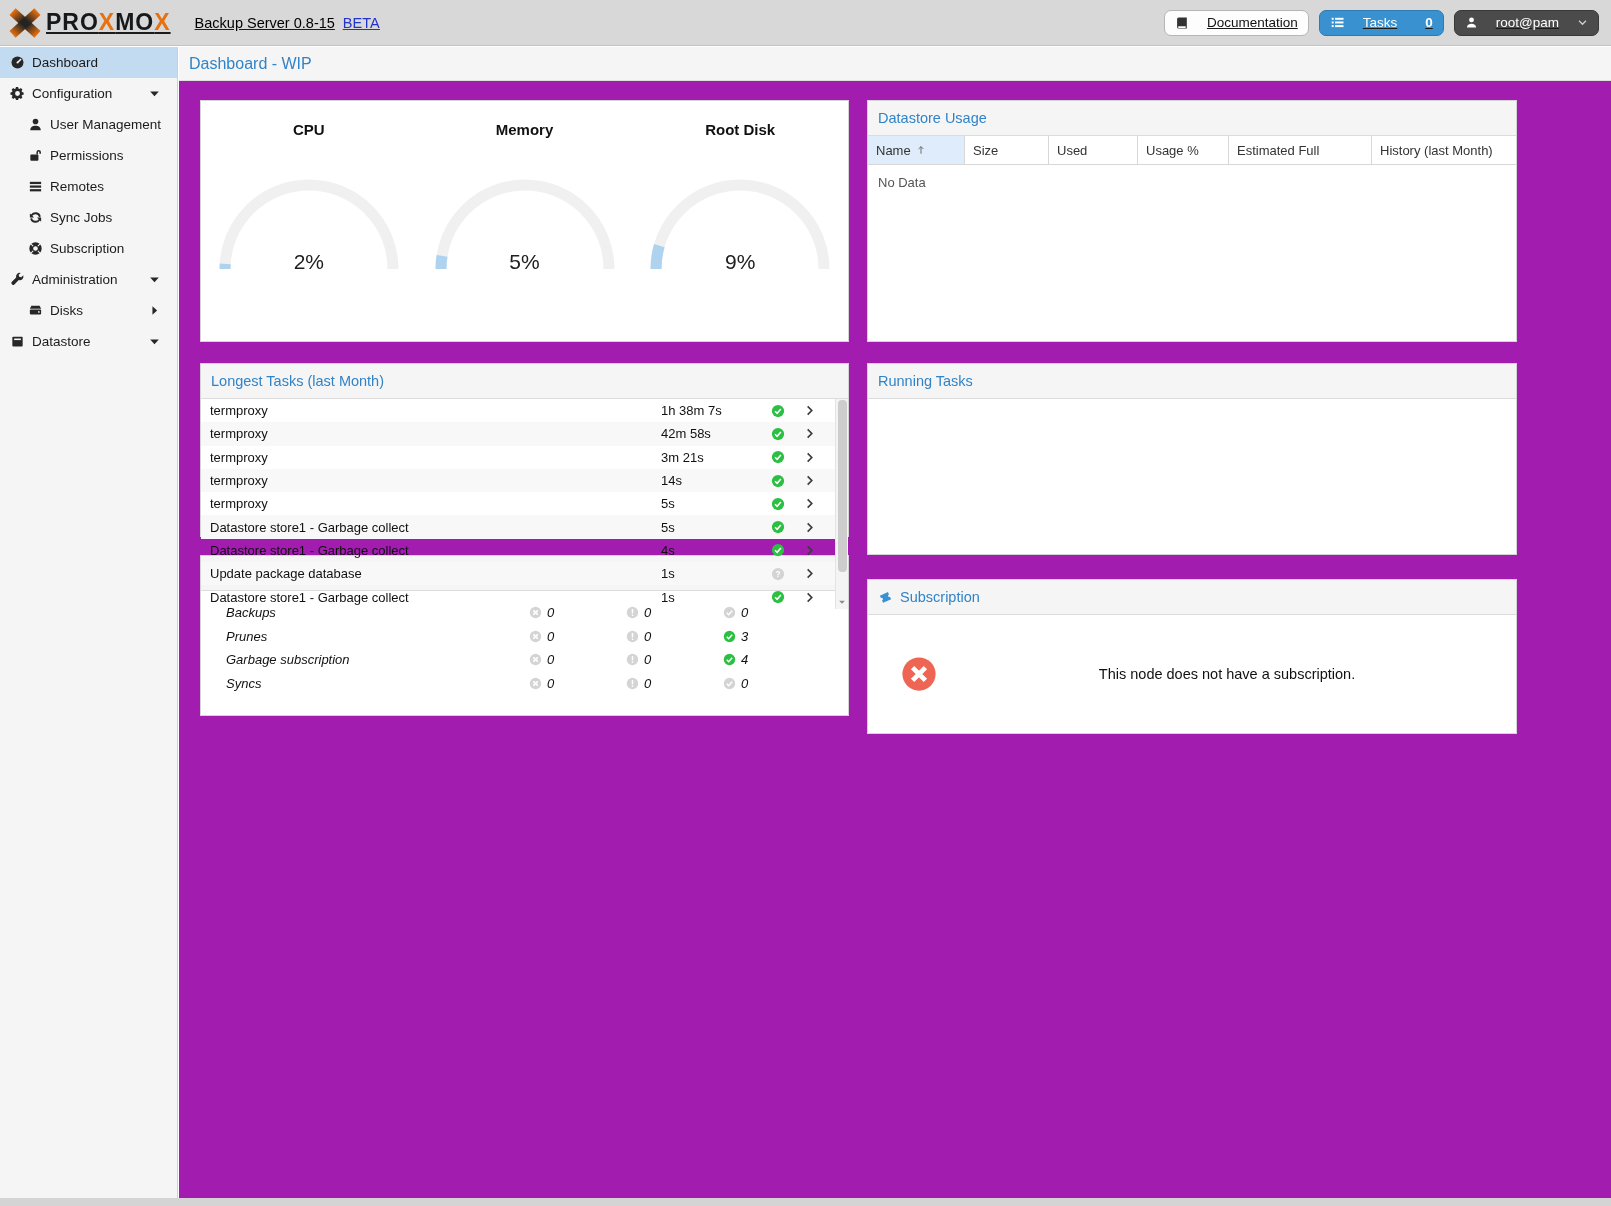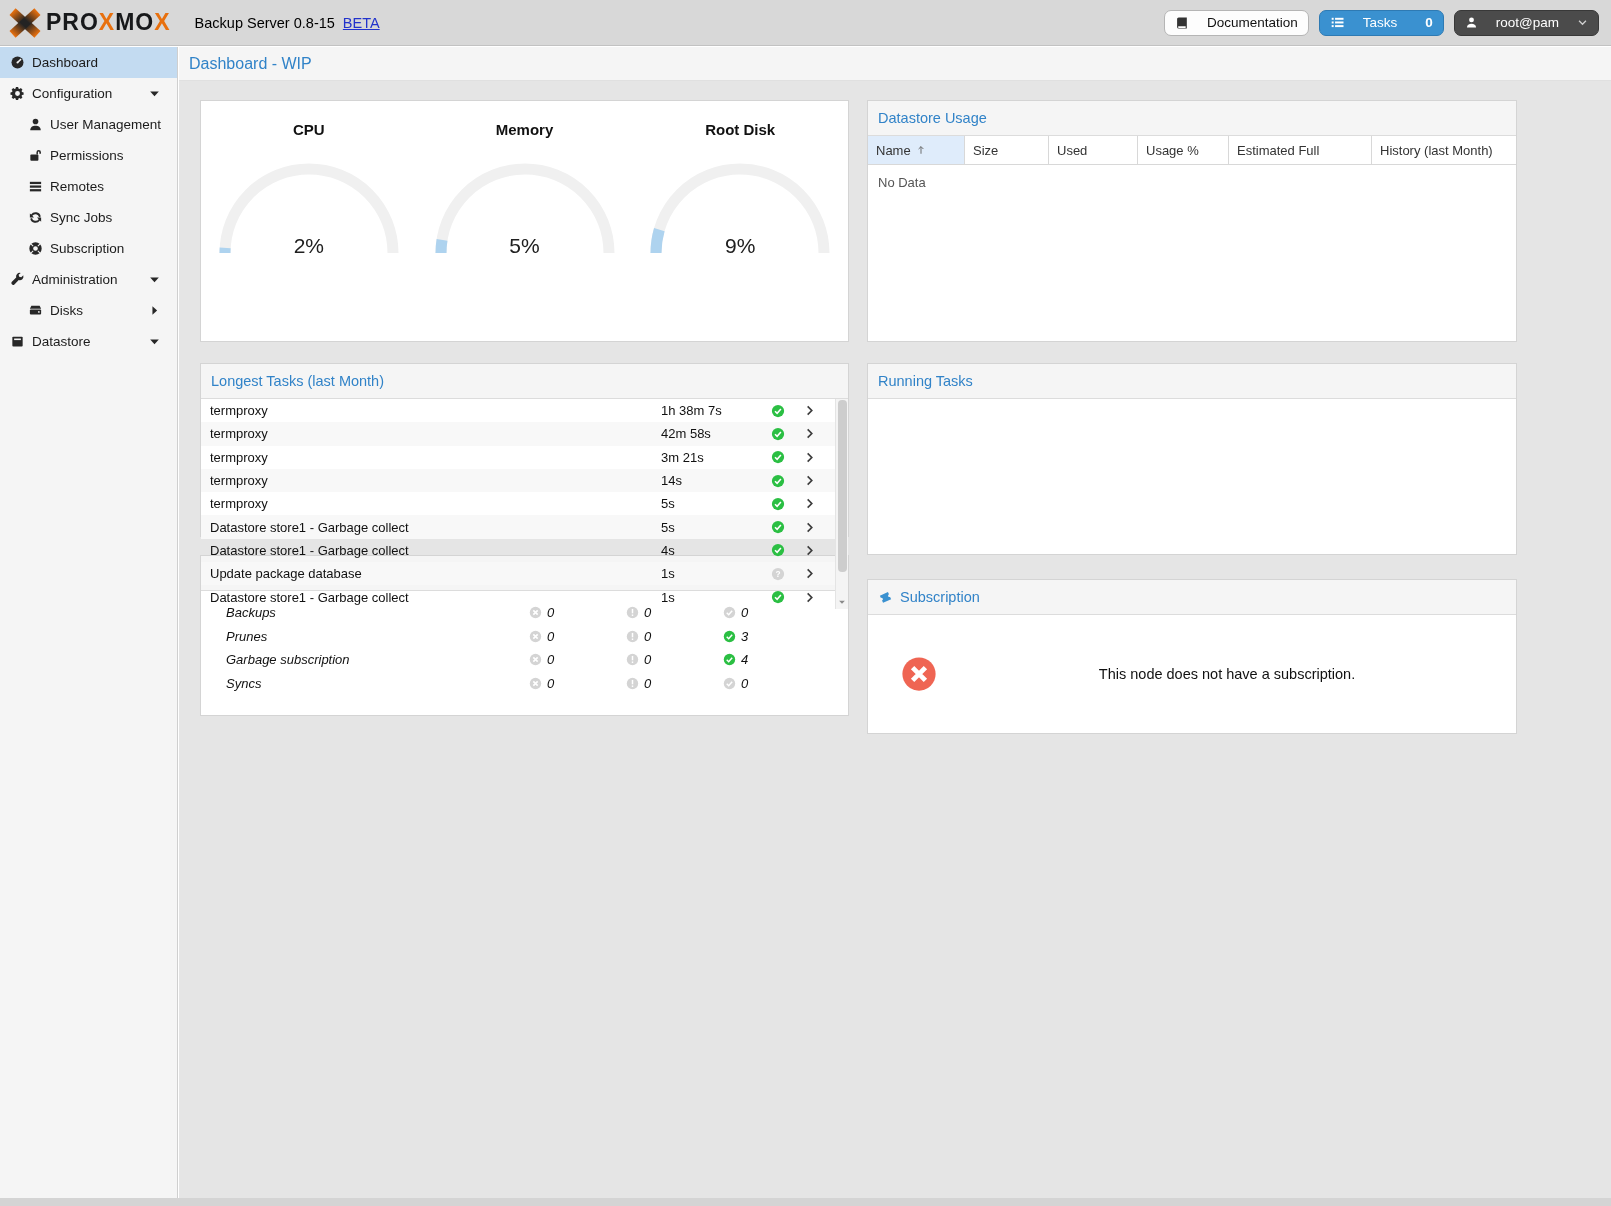--- a/index.html
+++ b/index.html
@@ -1,21 +1,21 @@
 <!DOCTYPE html>
 <html><head>
 <meta charset="utf-8">
 <style>
   * { margin:0; padding:0; box-sizing:border-box; }
   html,body { width:1611px; height:1206px; overflow:hidden;
     font-family:"Liberation Sans", sans-serif; font-size:13px; color:#1b1b1b; background:#fff; }
 
   
   .topbar { position:absolute; left:0; top:0; width:1611px; height:46px;
-    background:#d8d8d8; border-bottom:1px solid #c2c2c2; display:flex; align-items:center; }
+    background:#d8d8d8; border-bottom:1px solid #c2c2c2; display:flex; align-items:center;text-decoration:underline; }
   .brand { display:flex; align-items:center; margin-left:8px; }
   .brand-mark { width:34px; height:30px; margin-right:4px; }
   .brand-text { font-size:23px; font-weight:900; letter-spacing:1px; color:#17181a; }
   .brand-text .bx { color:#e8700e; }
   .brand-sub { margin-left:24px; font-size:14.5px; color:#000; }
   .beta-link { margin-left:8px; font-size:14.5px; color:#2233cc; text-decoration:underline; }
   .topbar-right { margin-left:auto; display:flex; align-items:center; gap:10px; margin-right:12px; }
   .tb-btn { height:26px; display:flex; align-items:center; gap:18px; padding:0 10px;
     border-radius:7px; font-size:13.5px; cursor:pointer; }
   .btn-doc { background:#fdfdfd; border:1px solid #b5b5b5; color:#111; }
@@ -27,42 +27,42 @@
   .sidebar { position:absolute; left:0; top:47px; bottom:8px; width:178px;
     background:#f5f5f5; border-right:1px solid #cfcfcf; }
   .side-item { height:31px; display:flex; align-items:center; padding:0 8px 0 10px;
     font-size:13.5px; cursor:pointer; color:#1b1b1b; }
   .side-item .ico { width:15px; height:15px; margin-right:7px; color:#272727; flex:none; }
   .side-item.lvl1 { padding-left:28px; }
   .side-item.selected { background:#c3dbf1; }
   .caret { width:11px; height:11px; margin-left:auto; color:#9b9b9b; flex:none; }
 
   
-  .main { position:absolute; left:179px; top:47px; right:0; bottom:8px; background:#e5e5e5; }
+  .main { position:absolute; left:179px; top:47px; right:0; bottom:8px; background:#a21caf; }
   .page-head { height:34px; background:#f5f5f5; border-bottom:1px solid #e0e0e0;
     display:flex; align-items:center; padding-left:10px; }
   .page-title { color:#3183c8; font-size:16px; }
   .content { display:flex; gap:18px; padding:19px 0 0 21px; align-items:flex-start; }
   .col { display:flex; flex-direction:column; }
   .col-left { width:649px; }
   .col-right { width:650px; }
 
   .panel { border:1px solid #d4d4d4; background:#fff; width:100%; }
   .panel-header { height:35px; background:#f5f5f5; border-bottom:1px solid #dcdcdc;
     display:flex; align-items:center; padding:0 10px; }
   .panel-title { color:#3183c8; font-size:14.5px; display:flex; align-items:center; gap:7px; }
   .panel-title .ico { width:15px; height:15px; color:#3a91d0; }
 
   
   .sr { height:242px; }
   .btn-fingerprint { margin-left:auto; background:#3a91d0; border:1px solid #2e7ab3; color:#fff;
     font-size:13px; height:24px; padding:0 9px; border-radius:3px; display:flex; align-items:center; cursor:pointer; }
   .gauges { display:flex; padding-top:20px; }
   .gauge-col { flex:1; text-align:center; }
-  .gauge-title { font-size:15px; font-weight:bold; color:#111; margin-bottom:20px; }
+  .gauge-title { font-size:15px; font-weight:bold; color:#111; margin-bottom:36px; }
   .gauge { position:relative; width:190px; height:100px; margin:0 auto; }
   .gauge-svg { width:190px; height:100px; display:block; }
   .gauge-track { fill:none; stroke:#f0f0f0; stroke-width:11; }
   .gauge-progress { fill:none; stroke:#aed3ef; stroke-width:11; }
   .gauge-value { position:absolute; left:0; right:0; bottom:0; font-size:21px; color:#202020; }
 
   
   .du { height:242px; }
   .du-table-head { display:flex; height:29px; border-bottom:1px solid #d8d8d8; background:#fff; }
   .du-th { display:flex; align-items:center; gap:4px; padding:0 8px; font-size:13px; color:#333;

